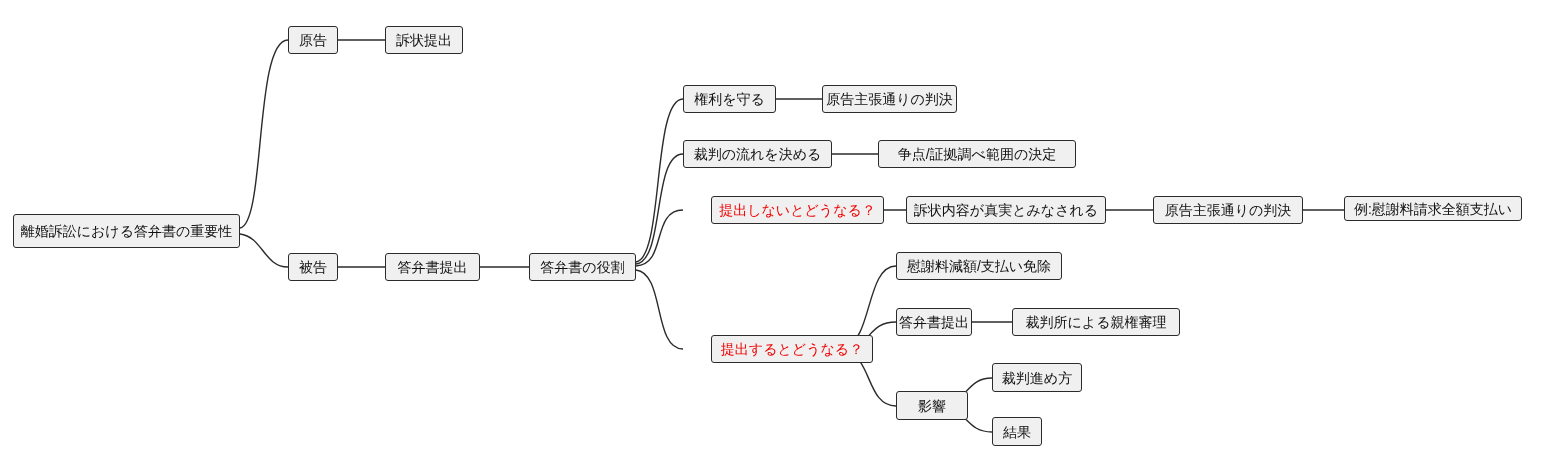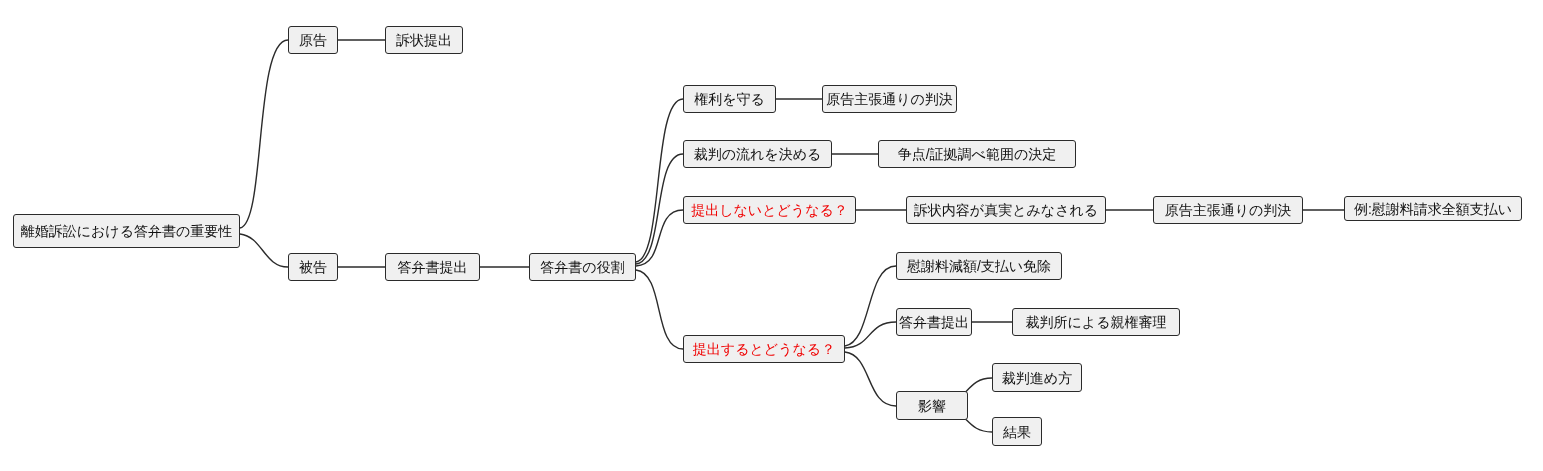--- a/index.html
+++ b/index.html
@@ -26,21 +26,21 @@
     box-sizing:border-box;
     background:var(--node-fill);
     border:1.4px solid var(--node-border);
     border-radius:3px;
     display:flex;align-items:center;justify-content:center;
     font-size:14px;
     color:var(--text);
     white-space:nowrap;
     line-height:1;
   }
-  .node.warn{color:var(--warn);}
+  .node.warn{color:var(--warn);margin-left:28px;}
 </style>
 </head>
 <body>
 
 <div id="mindmap">
 
   <svg class="edges" viewBox="0 0 1543 471" xmlns="http://www.w3.org/2000/svg">
     <path d="M 240,228 C 266,224 254,40 288,40"></path>
     <path d="M 240,234 C 263,237 264,267 288,267"></path>
     <path d="M 338,40 L 385,40"></path>

